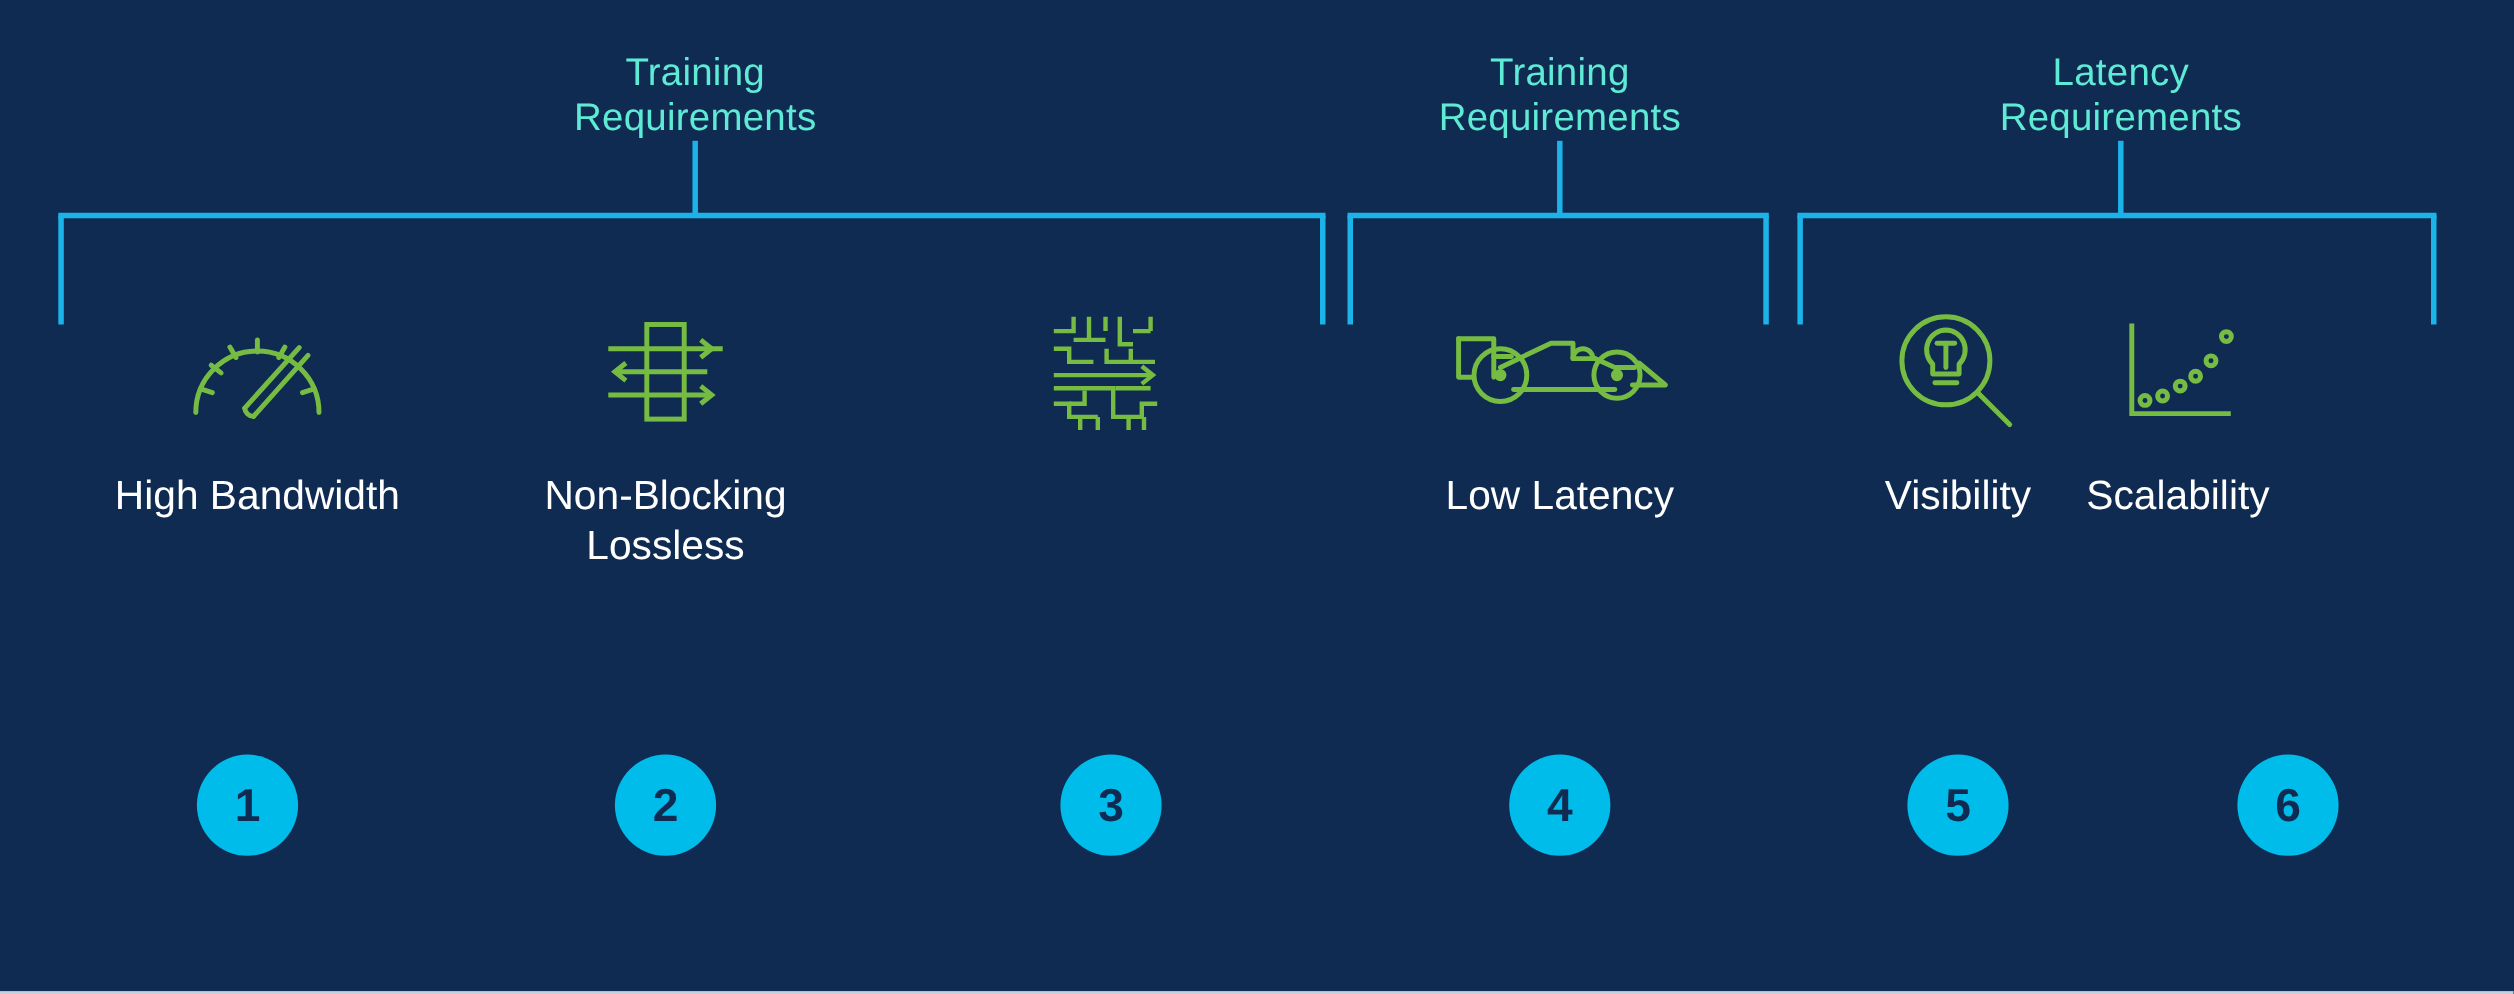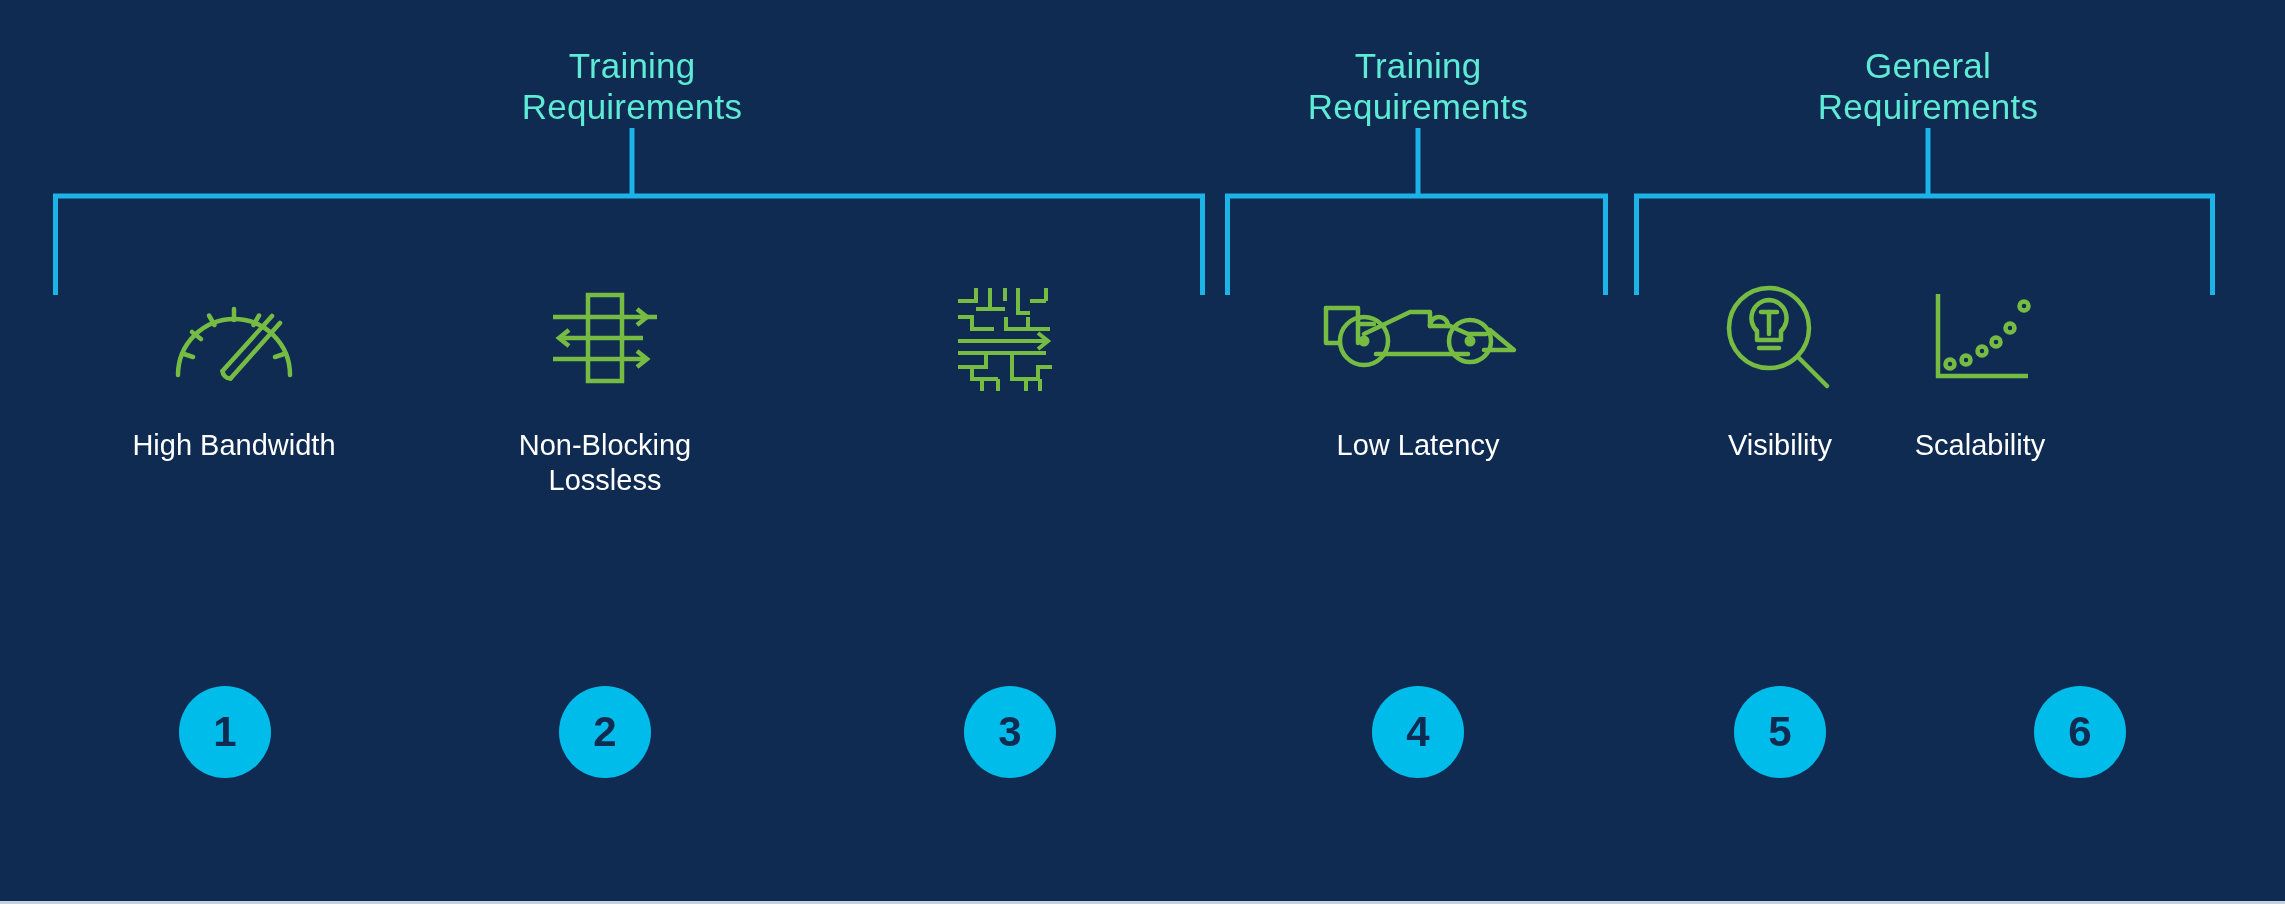--- a/index.html
+++ b/index.html
@@ -53,21 +53,21 @@
   }
   .item-icon {
     height: 120px;
     display: flex;
     align-items: center;
     justify-content: center;
   }
   .item-label {
     margin-top: 30px;
     color: #ffffff;
-    font-size: 29px;
+    font-size: 37px;
     line-height: 1.22;
     font-weight: 400;
     white-space: pre-line;
   }
 
   
   .badge {
     position: absolute;
     width: 92px;
     height: 92px;
@@ -86,21 +86,21 @@
 <body>
 
 <div id="stage">
 
   <div class="group-heading" style="left:432px; top:46px; width:400px;">Training
 Requirements</div>
 
   <div class="group-heading" style="left:1218px; top:46px; width:400px;">Training
 Requirements</div>
 
-  <div class="group-heading" style="left:1728px; top:46px; width:400px;">General
+  <div class="group-heading" style="left:1728px; top:46px; width:400px;">Latency
 Requirements</div>
 
   <svg id="bracket-layer" viewBox="0 0 2285 904">
     <g fill="none" stroke="#1bb3e8" stroke-width="5" stroke-linecap="butt">
 
       <g>
         <path d="M53,196 H1205"></path>
         <path d="M55.5,196 V295"></path>
         <path d="M1202.5,196 V295"></path>
         <path d="M632,196 V128"></path>

